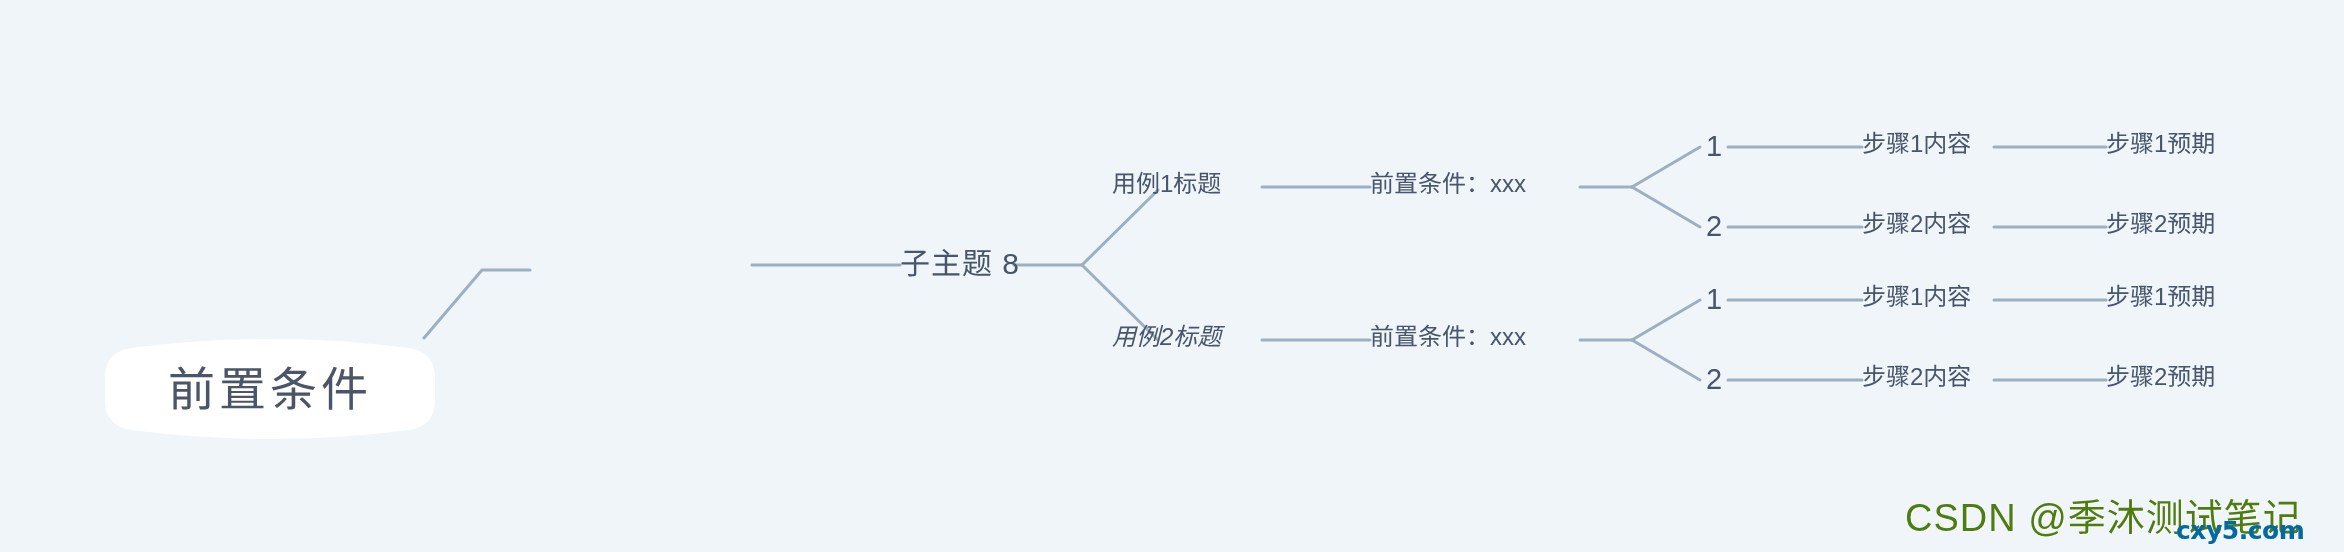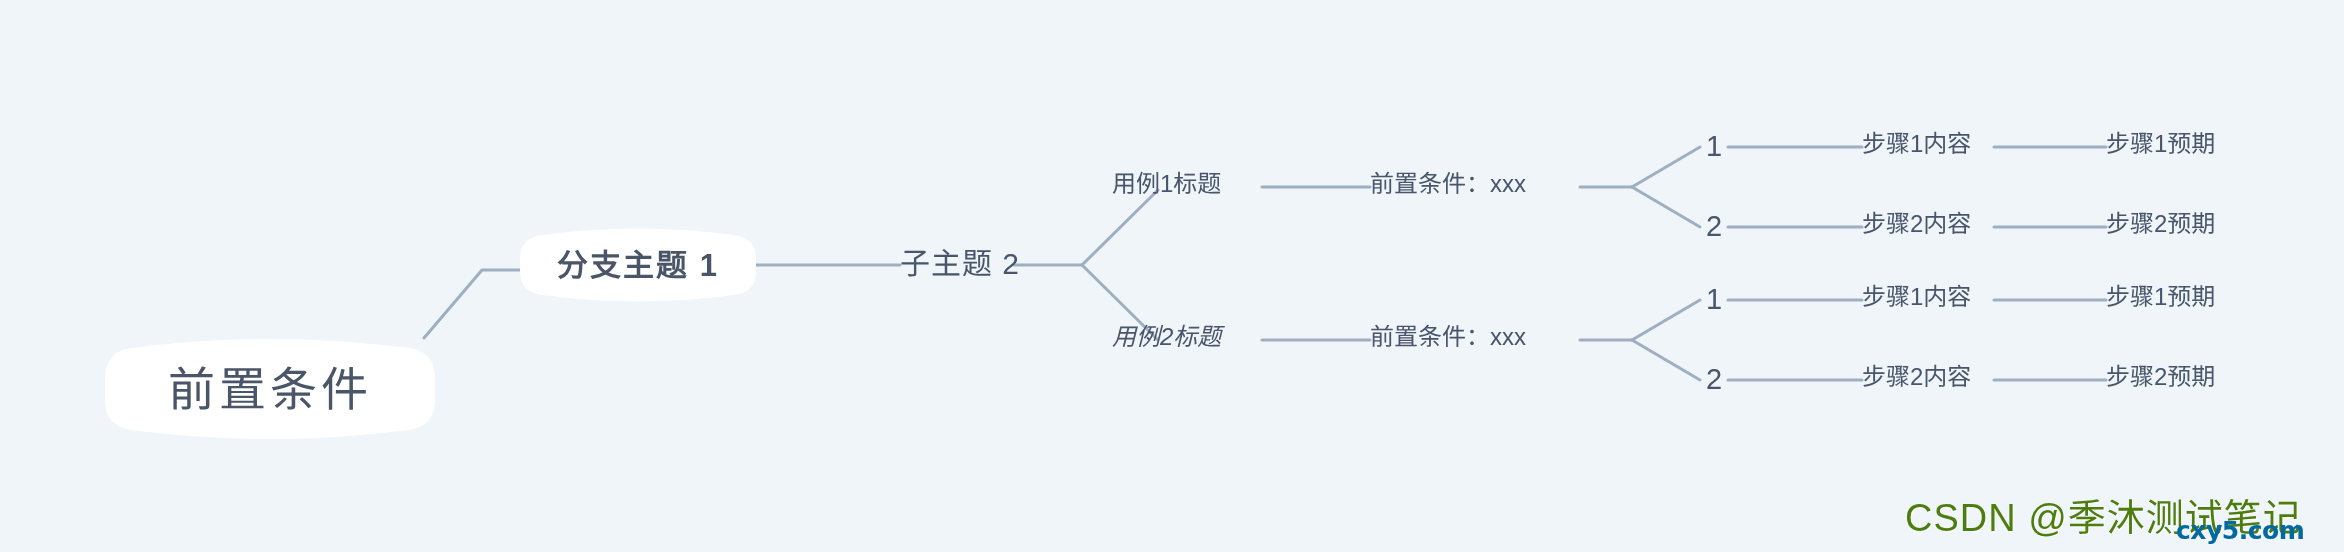--- a/index.html
+++ b/index.html
@@ -150,23 +150,22 @@
       <path d="M 1728 300 L 1862 300"></path>
       <path d="M 1994 300 L 2106 300"></path>
 
       <path d="M 1728 380 L 1862 380"></path>
       <path d="M 1994 380 L 2106 380"></path>
     </g>
   </svg>
 
   <div class="node lens lens-central">前置条件</div>
 
-  <div class="node lens lens-branch">分支主题 1</div>
 
-  <div class="node txt sub" style="left:900px; top:249px;">子主题 2</div>
+  <div class="node txt sub" style="left:900px; top:249px;">子主题 8</div>
 
   <div class="node txt" style="left:1112px; top:172px;">用例1标题</div>
 
   <div class="node txt" style="left:1370px; top:172px;">前置条件：xxx</div>
 
   <div class="node txt idx" style="left:1706px; top:132px;">1</div>
   <div class="node txt" style="left:1862px; top:132px;">步骤1内容</div>
   <div class="node txt" style="left:2106px; top:132px;">步骤1预期</div>
 
   <div class="node txt idx" style="left:1706px; top:212px;">2</div>

